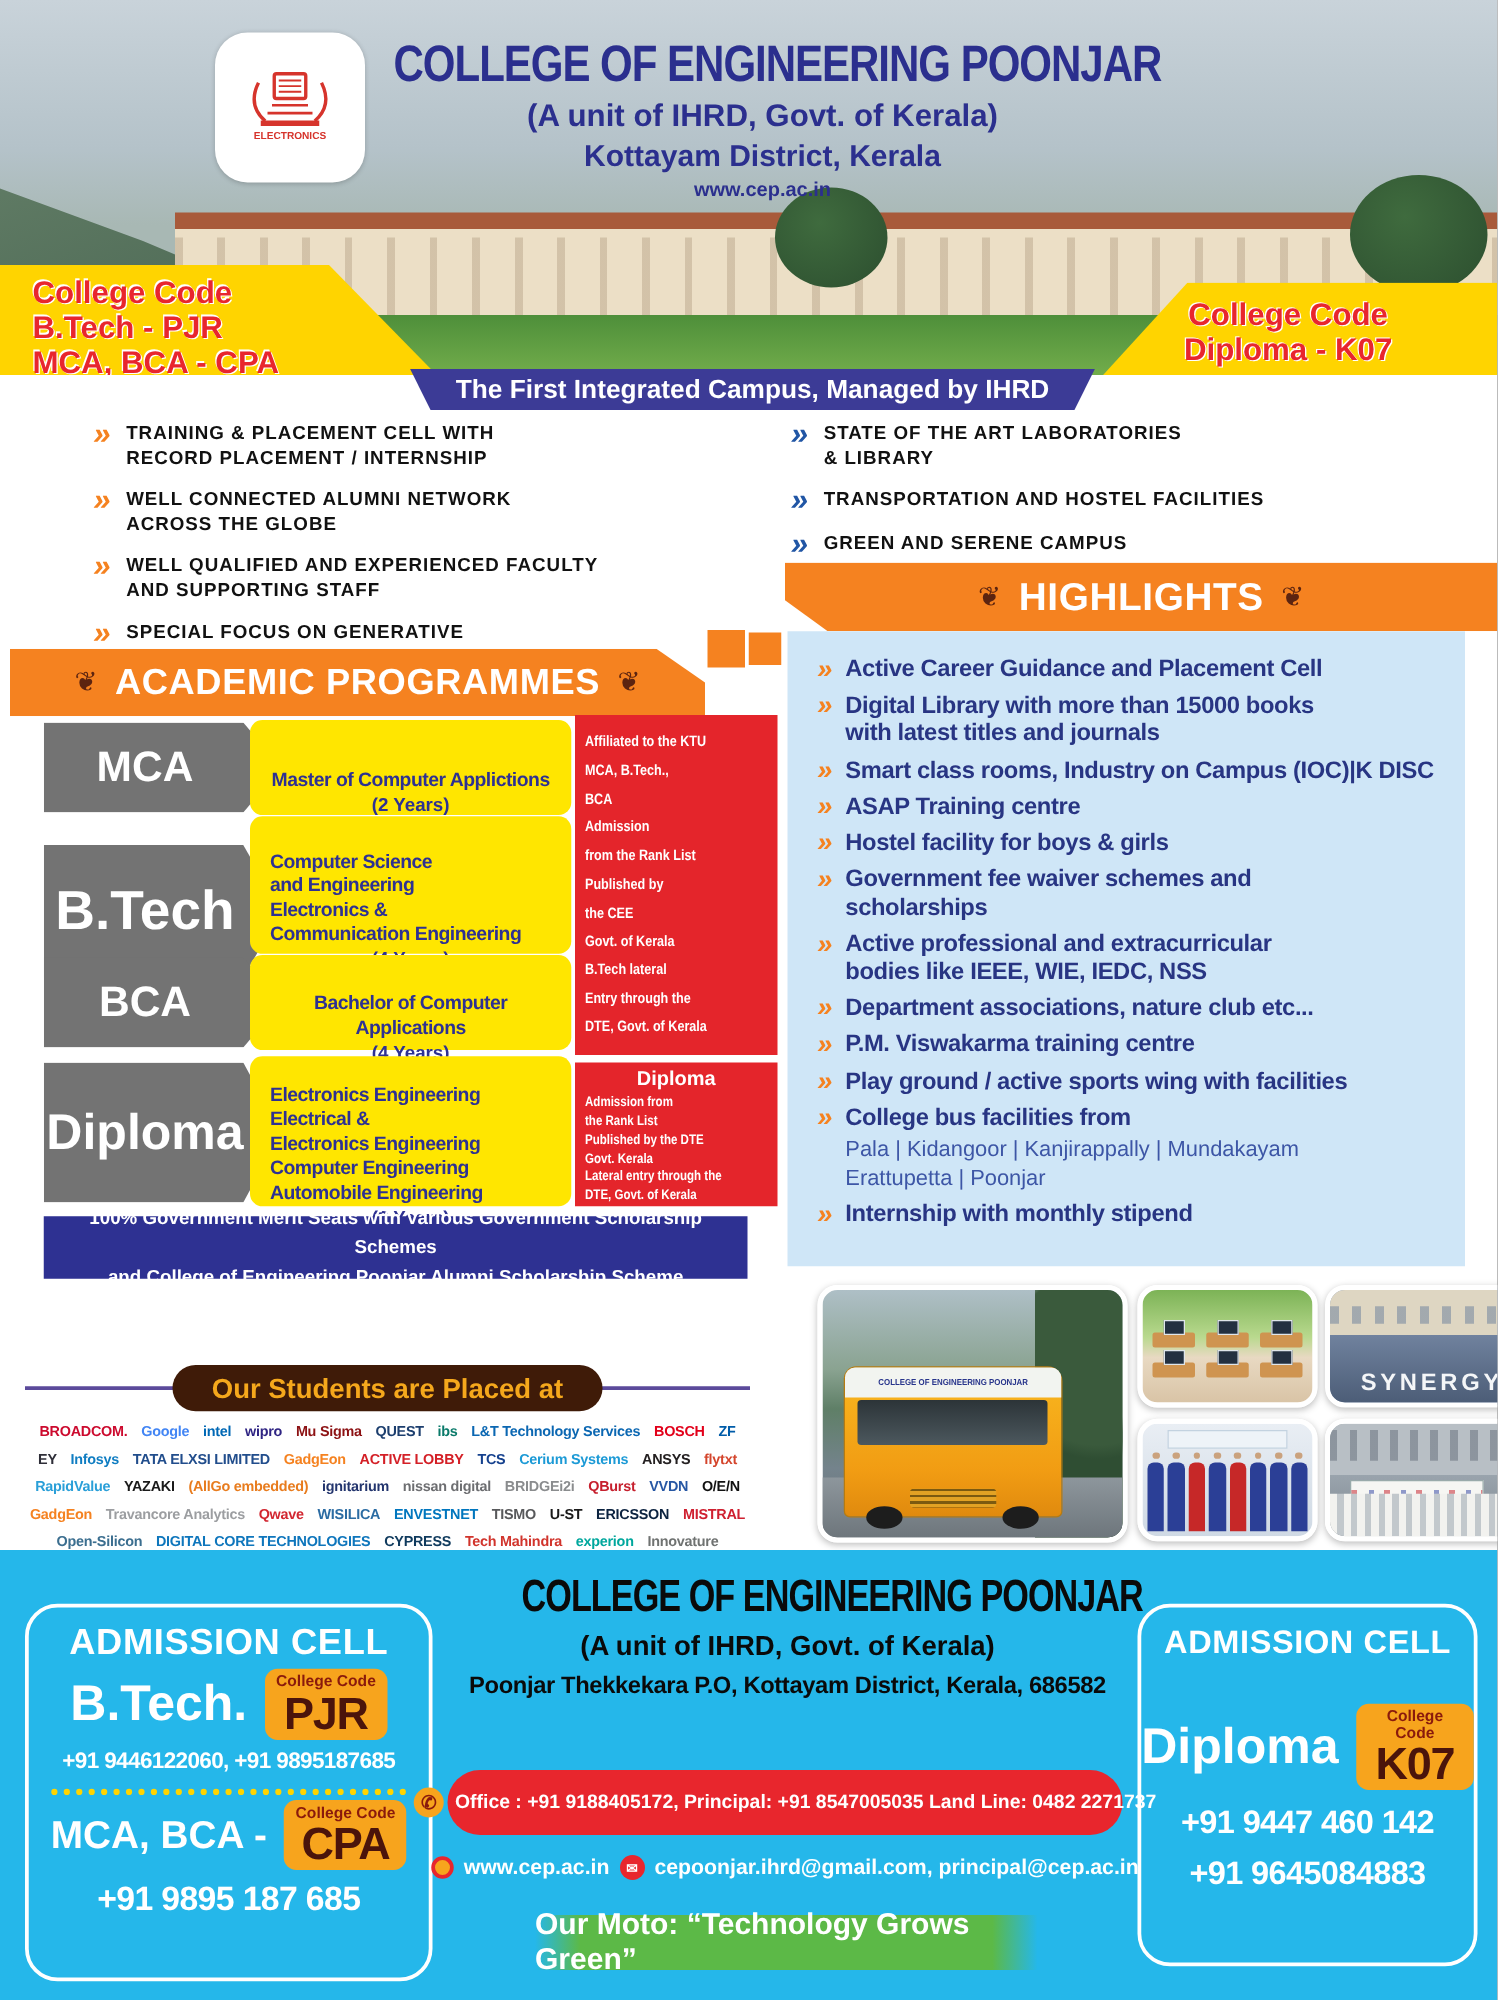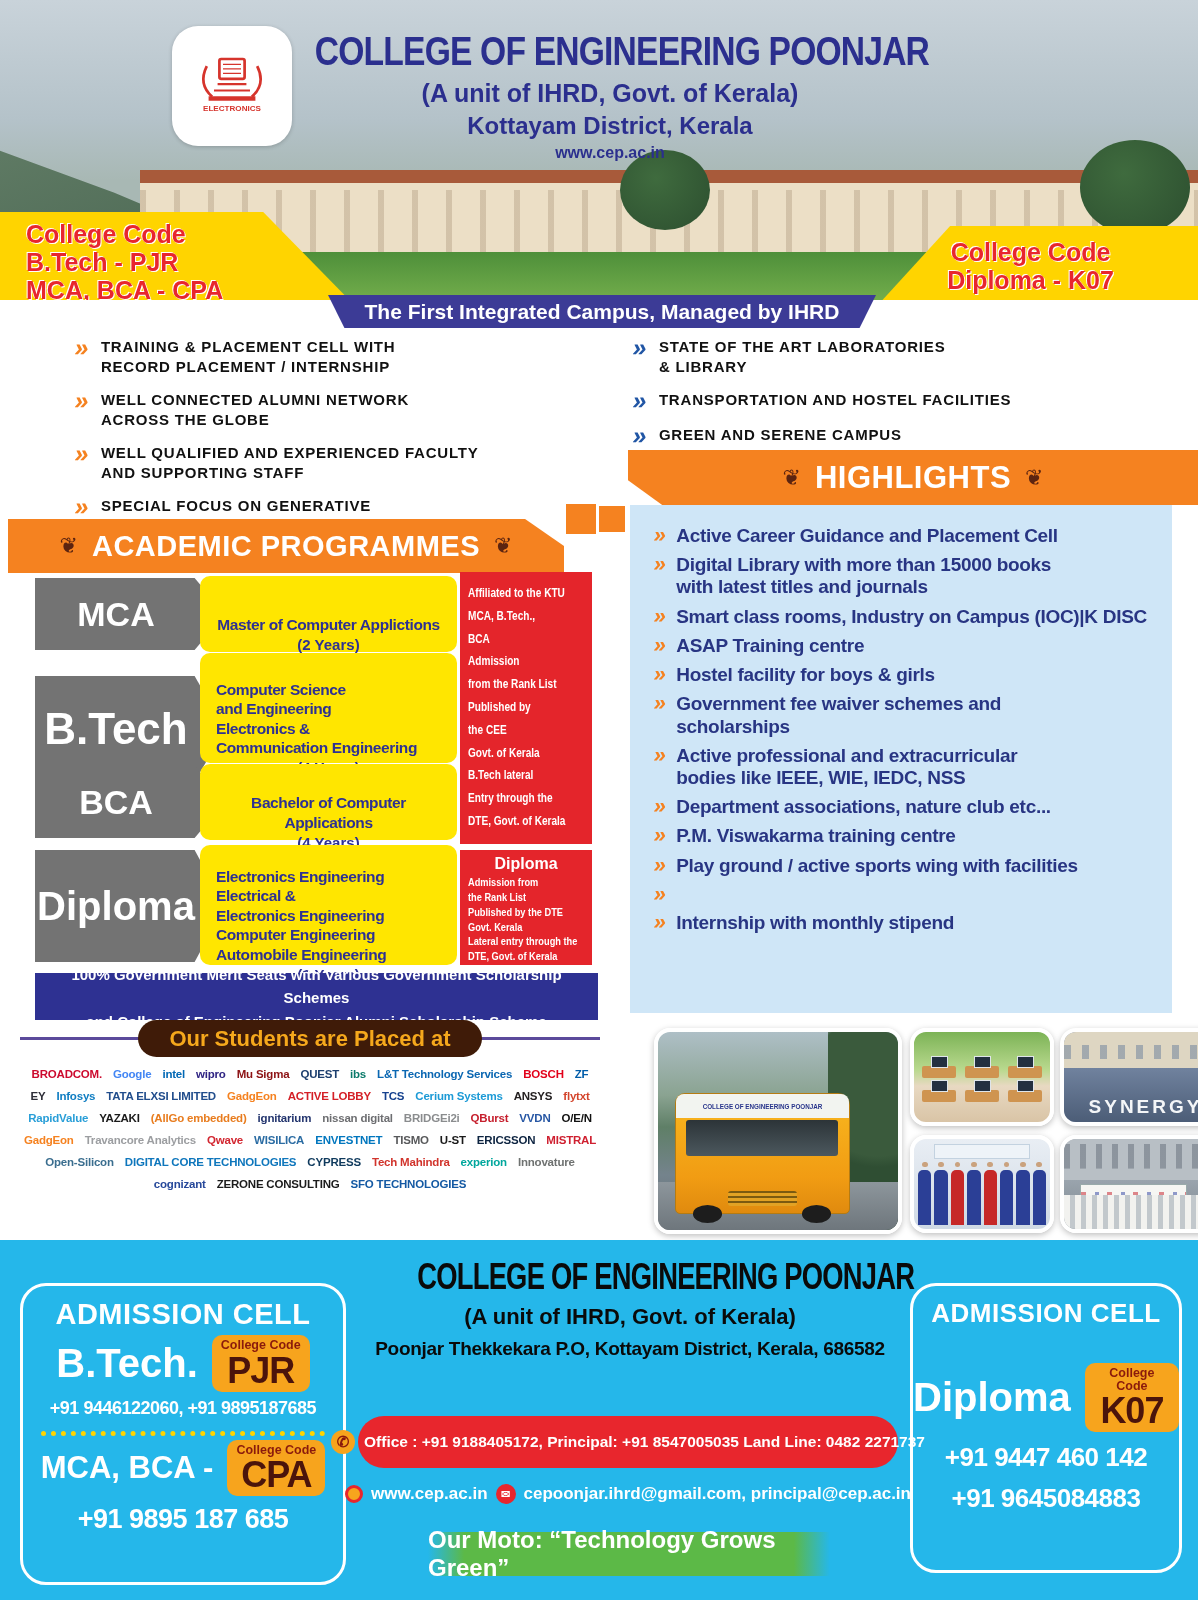--- a/index.html
+++ b/index.html
@@ -69,21 +69,21 @@
   .p-dip{top:850px;height:112px;font-size:40px;}
 
   .prog-desc{position:absolute;left:200px;width:257px;background:#ffe600;border-radius:10px;
     display:flex;flex-direction:column;justify-content:center;box-sizing:border-box;padding:4px 8px;}
   .d-mca{top:576px;height:76px;} .d-btech{top:653px;height:110px;}
   .d-bca{top:764px;height:76px;} .d-dip{top:845px;height:120px;}
   .pd{color:#2e3192;font-weight:bold;font-size:15.5px;letter-spacing:-.4px;line-height:1.25;white-space:pre-line;margin-top:40px;}
   .ta-c{text-align:center;} .ta-l{text-align:left;padding-left:8px;}
   .pyears{color:#2e3192;font-weight:bold;font-size:15px;text-align:center;margin-top:2px;}
 
-  .red-box{position:absolute;left:460px;width:132px;background:#e4252b;color:#fff;box-sizing:border-box;}
+  .red-box{position:absolute;left:460px;width:162px;background:#e4252b;color:#fff;box-sizing:border-box;}
   .ktu-box{top:572px;height:272px;padding:10px 8px;}
   .ktu-inner{font-weight:bold;font-size:12px;line-height:1.9;white-space:pre-line;
     transform:scaleX(.84);transform-origin:left top;width:119%;}
   .dip-box{top:850px;height:115px;padding:5px 8px;}
   .dip-title{text-align:center;font-weight:bold;font-size:16px;margin-bottom:2px;}
   .dip-inner{font-weight:bold;font-size:11px;line-height:1.35;white-space:pre-line;
     transform:scaleX(.84);transform-origin:left top;width:119%;}
 
   .sch-banner{position:absolute;left:35px;top:973px;width:563px;height:50px;background:#2e3192;color:#fff;
     font-weight:bold;font-size:15px;text-align:center;white-space:pre-line;line-height:1.55;
@@ -96,21 +96,21 @@
   .hl-banner .sec-title{font-size:31px;}
   .hl-box{position:absolute;left:630px;top:505px;width:542px;height:508px;background:#cfe6f7;
     box-sizing:border-box;padding:20px 14px 0 24px;display:flex;flex-direction:column;gap:7px;}
   .hl-item{display:flex;align-items:flex-start;}
   .hl-item .chev{font-size:22px;line-height:.95;margin-right:10px;color:#f58220;}
   .hl-main{font-size:19px;font-weight:bold;color:#283583;line-height:1.17;letter-spacing:-.3px;white-space:pre-line;}
   .hl-sub{font-size:17.5px;color:#3d56a6;line-height:1.3;white-space:pre-line;margin-top:2px;}
   .hl-sub:empty{display:none;}
 
   
-  .plc-panel{position:absolute;left:20px;top:1020px;width:580px;height:186px;background:#fff;}
+  .plc-panel{position:absolute;left:20px;top:1092px;width:580px;height:186px;background:#fff;}
   .plc-line{position:absolute;top:17px;left:0;right:0;height:3px;background:#5b4a9b;}
   .plc-pill{position:absolute;left:118px;top:0;width:344px;height:37px;background:#3f1b08;border-radius:20px;
     color:#f5a81c;font-weight:bold;font-size:22px;display:flex;align-items:center;justify-content:center;}
   .plc-logos{position:absolute;top:44px;left:2px;right:2px;display:flex;flex-wrap:wrap;
     justify-content:center;align-items:center;column-gap:11px;row-gap:2px;}
   .logo-chip{font-size:11.5px;font-weight:bold;line-height:20px;letter-spacing:-.2px;white-space:nowrap;}
 
   
   .photo{position:absolute;border:4px solid #fff;border-radius:16px;box-shadow:0 2px 6px rgba(0,0,0,.25);overflow:hidden;box-sizing:border-box;margin-left:36px;}
   #photo-bus{left:618px;top:1028px;width:248px;height:206px;
@@ -441,20 +441,25 @@
       <div class="hl-item">
         <span class="chev">»</span>
         <div>
           <div class="hl-main">Play ground / active sports wing with facilities</div>
 
         </div>
       </div>
 
       <div class="hl-item">
         <span class="chev">»</span>
+        <div>
+          <div class="hl-main">College bus facilities from</div>
+          <div class="hl-sub">Pala | Kidangoor | Kanjirappally | Mundakayam
+Erattupetta | Poonjar</div>
+        </div>
       </div>
 
       <div class="hl-item">
         <span class="chev">»</span>
         <div>
           <div class="hl-main">Internship with monthly stipend</div>
 
         </div>
       </div>
 

